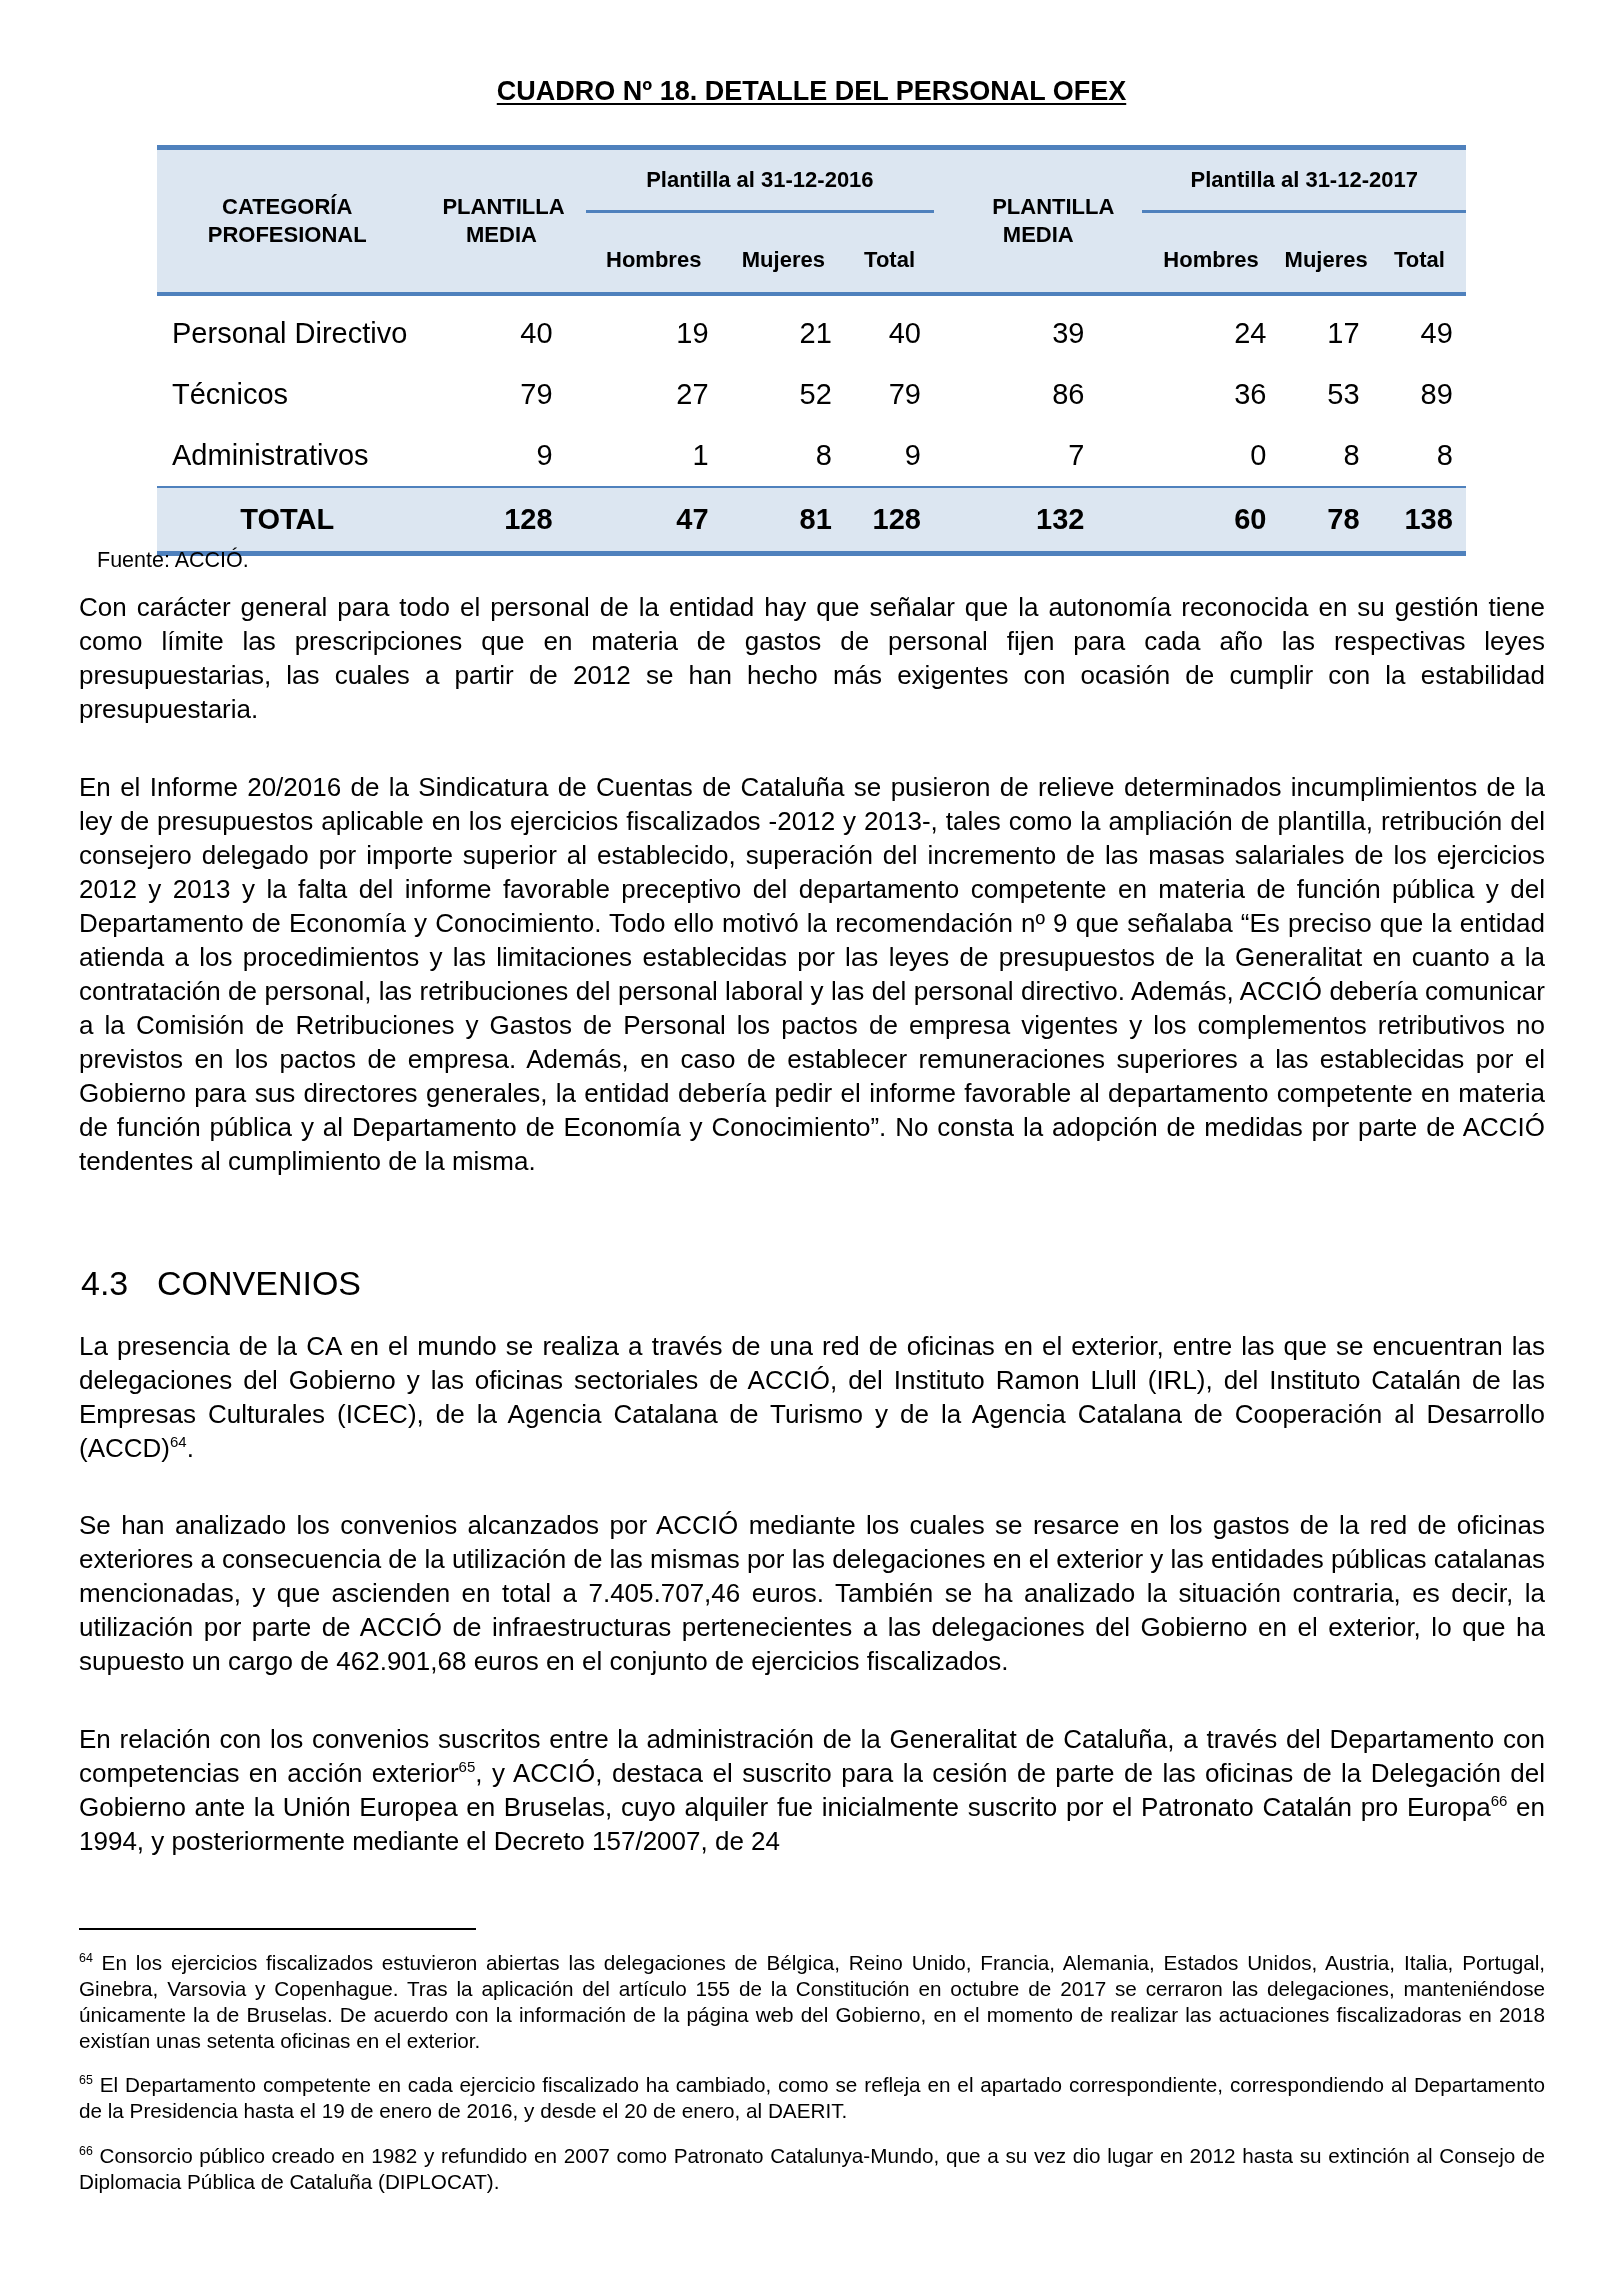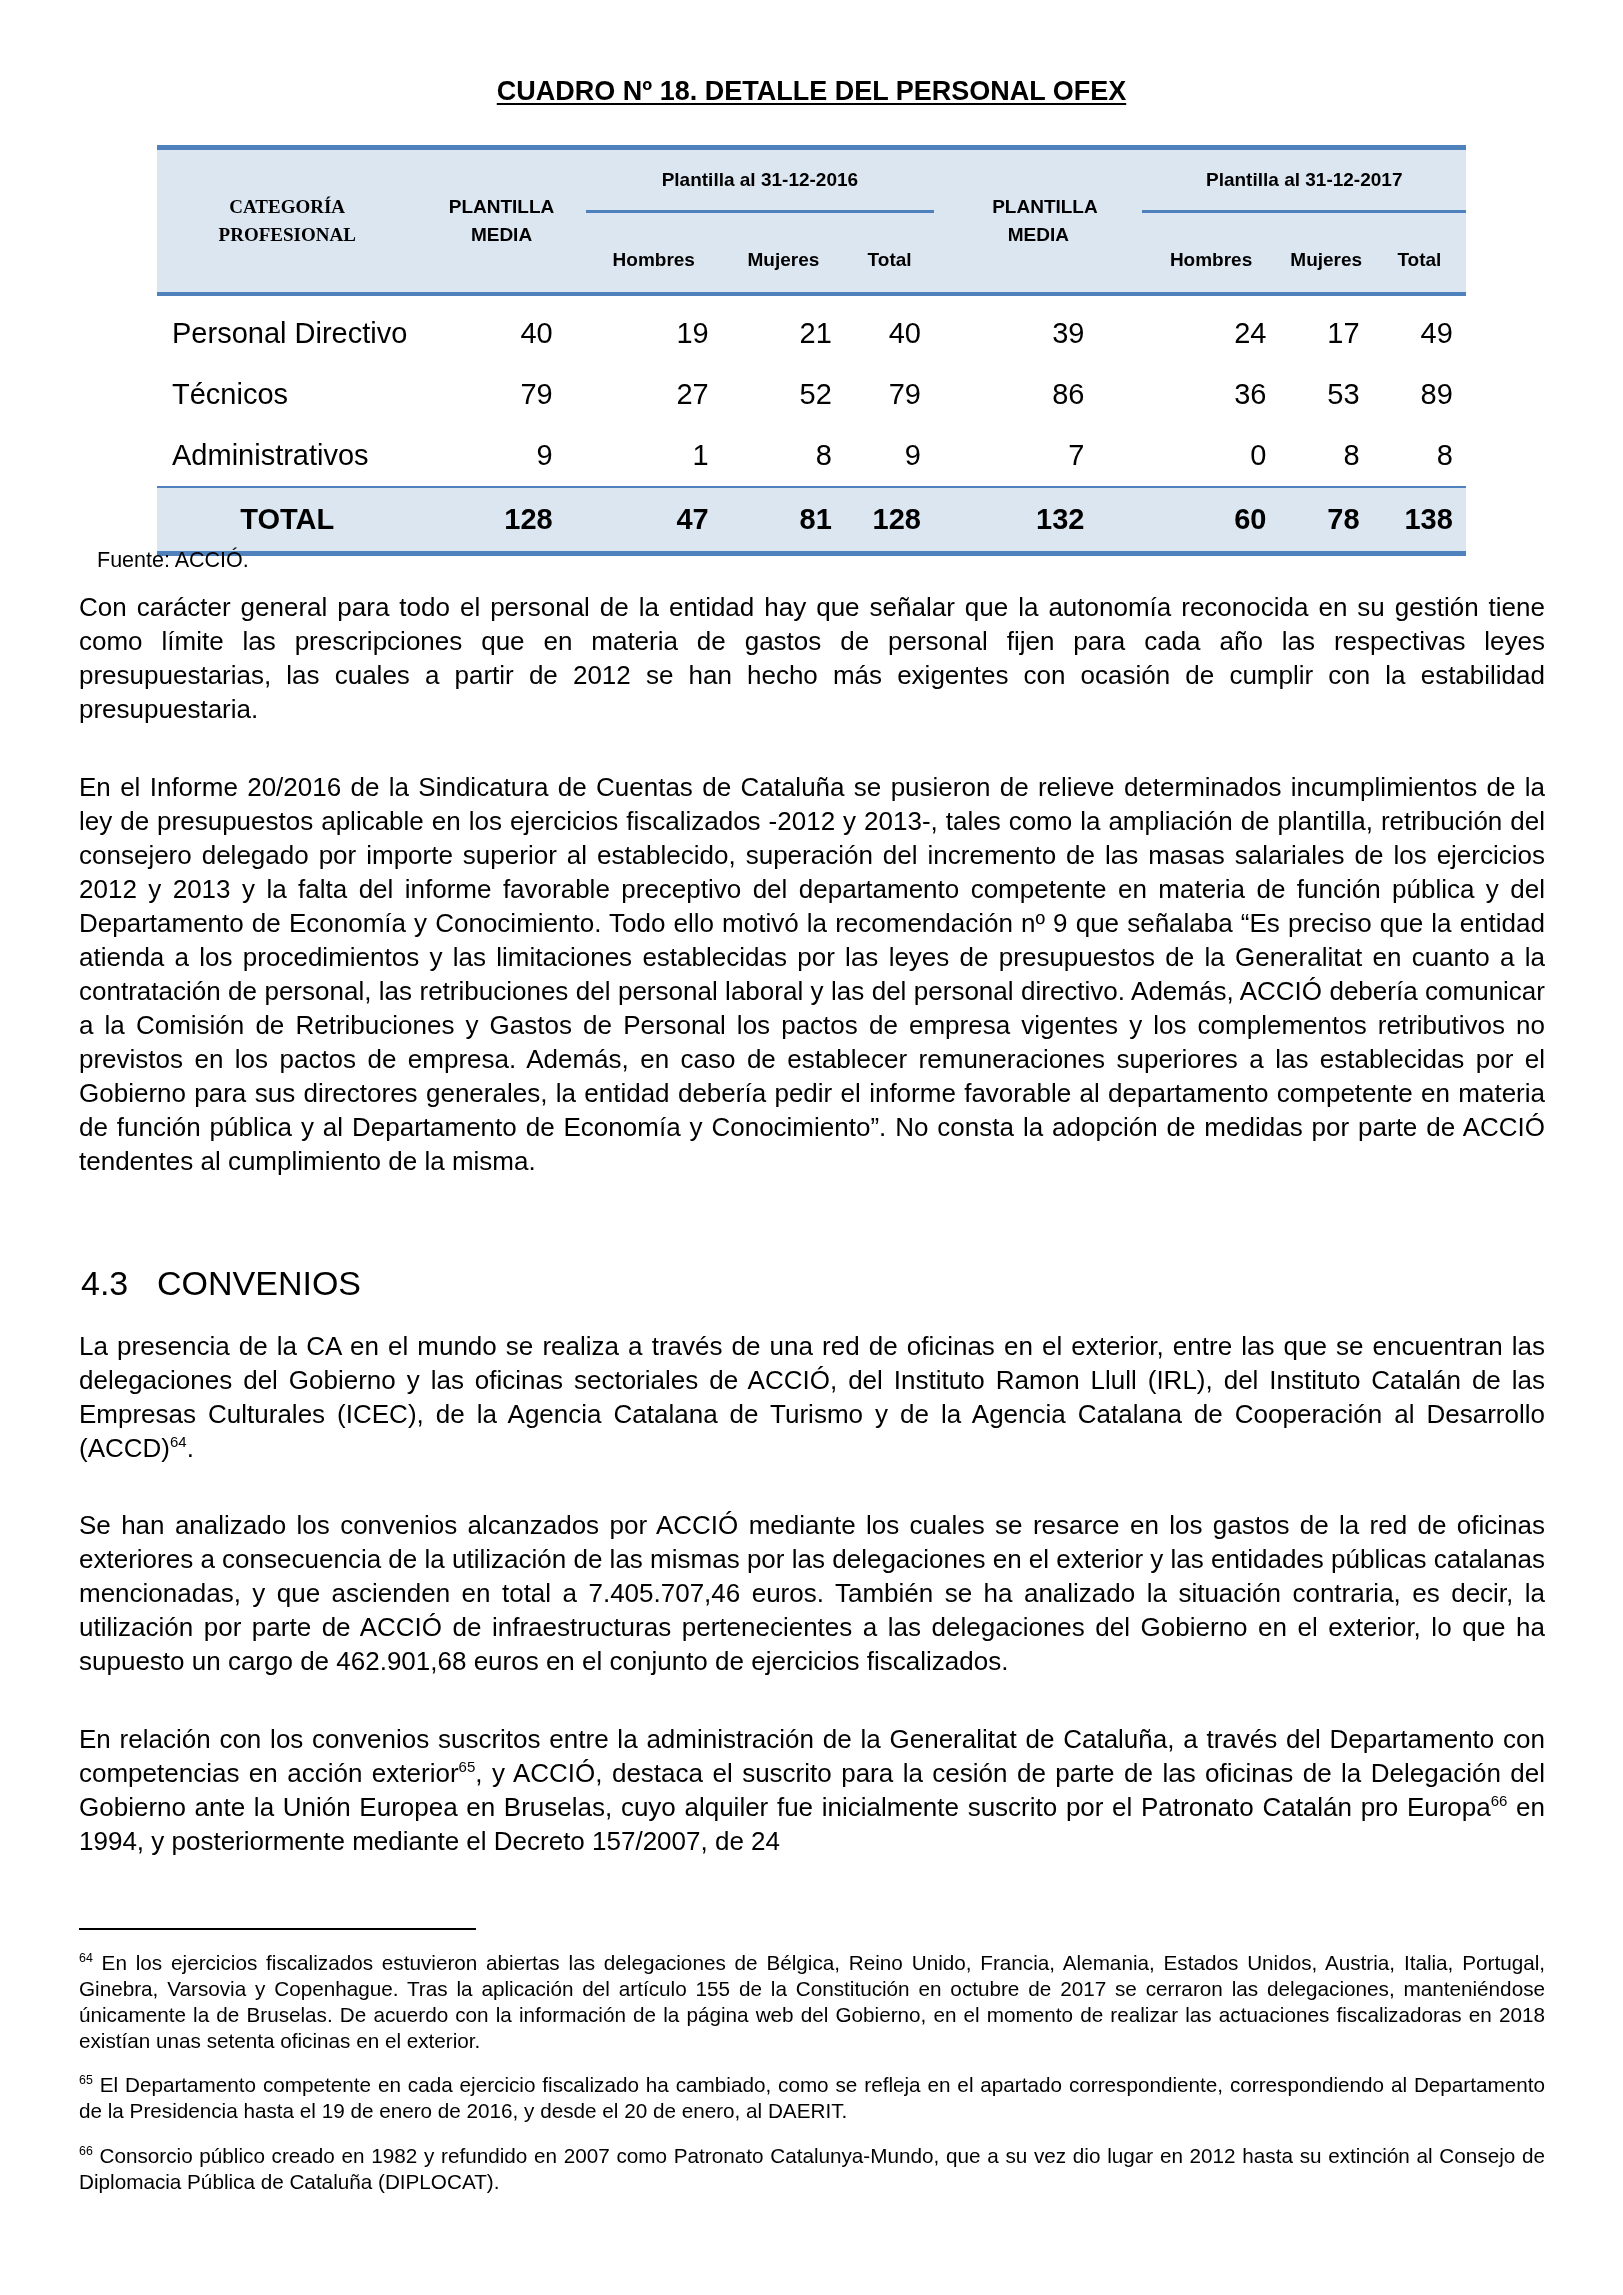--- a/index.html
+++ b/index.html
@@ -1,21 +1,21 @@
 <!DOCTYPE html>
 <html style="font-size:13.2px"><head>
 <meta charset="utf-8">
 <style>
   html, body { margin:0; padding:0; background:#ffffff; }
   body { width:1623px; height:2295px; position:relative; overflow:hidden;
          font-family:"Liberation Sans", sans-serif; color:#000; }
   .title { position:absolute; top:76px; left:0; width:1623px; text-align:center;
            font-weight:bold; font-size:27px; text-decoration:underline; text-underline-offset:3.3px; }
   .tbl { position:absolute; left:157px; top:145px; width:1309px; border-collapse:collapse; table-layout:fixed; }
-  .tbl th, .tbl td { padding:0; font-size:19px; }
+  .tbl th, .tbl td { padding:0; font-size:22px; }
   .tbl thead th { background:#DCE6F1; font-weight:bold; text-align:center; line-height:28px; }
   .tbl thead tr.r1 th { border-top:5px solid #4F81BD; height:60px; }
   .tbl thead tr.r1 th.grp { border-bottom:3.3px solid #4F81BD; }
   .tbl thead tr.r2 th { height:64px; vertical-align:middle; }
   .tbl thead tr.r2 th { border-bottom:4.1px solid #4F81BD;text-align:center; }
   .tbl thead th.span2 { border-bottom:4.1px solid #4F81BD; }
   .tbl tbody td { height:61px; text-align:right; padding-right:13.2px; font-size:29px; }
   .tbl tbody tr:first-child td { padding-top:6.6px; }
   .tbl tbody td.cat { text-align:left; padding-left:15px; padding-right:0; }
   .tbl tbody tr.total td { background:#DCE6F1; font-weight:bold; border-top:2.5px solid #4F81BD; border-bottom:5px solid #4F81BD; height:63px; }
@@ -41,21 +41,21 @@
       <col style="width:136px">
       <col style="width:123px">
       <col style="width:89px">
     <col style="width:208px">
       <col style="width:137px">
       <col style="width:93px">
       <col style="width:93px">
   </colgroup>
   <thead>
     <tr class="r1">
-      <th rowspan="2" class="span2" style="padding:0 22px;font-family:Liberation Serif, serif;">CATEGORÍA PROFESIONAL</th>
+      <th rowspan="2" class="span2" style="padding:0 22px;">CATEGORÍA PROFESIONAL</th>
       <th rowspan="2" class="span2" style="padding:0 25px;">PLANTILLA MEDIA</th>
       <th colspan="3" class="grp">Plantilla al 31-12-2016</th>
       <th rowspan="2" class="span2" style="padding:0 58px;">PLANTILLA MEDIA</th>
       <th colspan="3" class="grp">Plantilla al 31-12-2017</th>
     </tr>
     <tr class="r2">
       <th style="padding-top:15px">Hombres</th>
       <th style="padding-top:15px">Mujeres</th>
       <th style="padding-top:15px">Total</th>
       <th style="padding-top:15px">Hombres</th>

